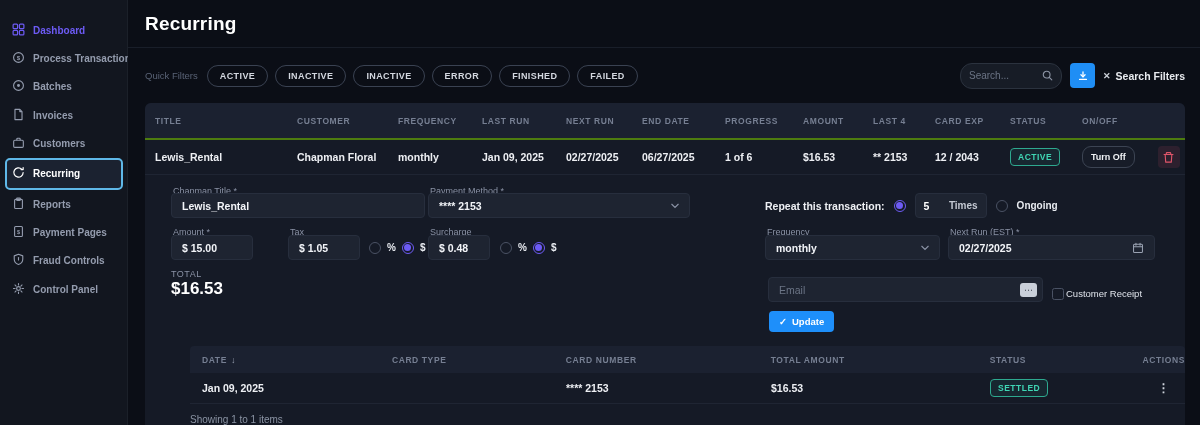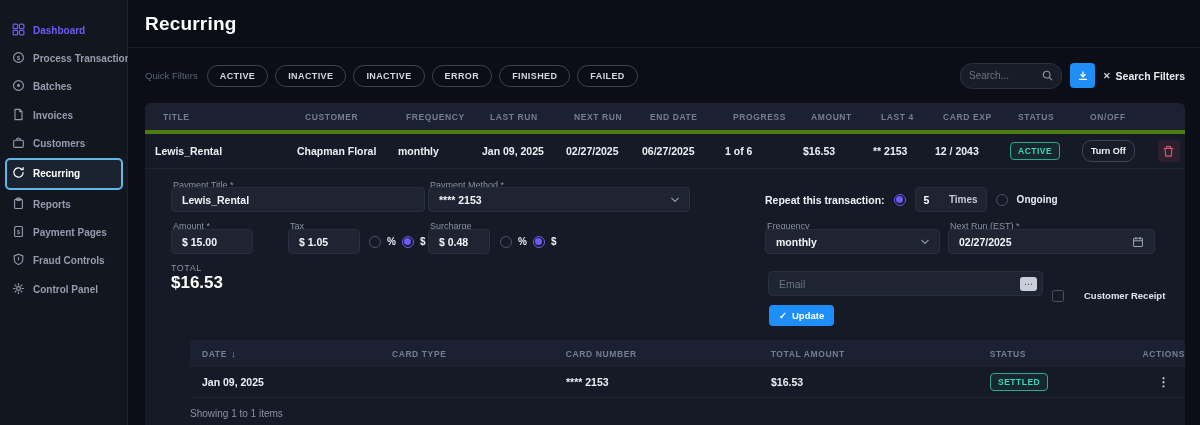--- a/index.html
+++ b/index.html
@@ -38,22 +38,22 @@
     align-items:center; justify-content:center; color:#fff; cursor:pointer; }
   .dl-btn svg { width:12px; height:12px; }
   .clear-btn { display:flex; align-items:center; gap:5px; color:#e8eaee; font-size:10.5px;
     font-weight:600; cursor:pointer; white-space:nowrap; }
   .clear-btn .x { font-size:9px; color:#cdd2da; }
 
   
   .panel { position:absolute; left:17px; top:103px; width:1040px; height:322px;
     background:#151a26; border-radius:6px 6px 0 0; }
 
-  .rt-head { display:flex; align-items:center; height:31px; background:#1b2130;
-    border-radius:6px 6px 0 0; padding-left:18px; border-bottom:4px solid #4d7c0f; }
+  .rt-head { display:flex; align-items:center; height:37px; background:#1b2130;
+    border-radius:6px 6px 0 0; padding-left:10px; border-bottom:2px solid #4d7c0f; }
   .rt-head .c { font-size:8.5px; font-weight:bold; color:#767f92; letter-spacing:.6px; white-space:nowrap; }
   .rt-row { display:flex; align-items:center; height:35px; padding-left:10px; border-bottom:1px solid #1f2533; }
   .rt-row .c { font-size:10.5px; font-weight:bold; color:#edeff3; white-space:nowrap; }
   .w0{width:142px}.w1{width:101px}.w2{width:84px}.w3{width:84px}.w4{width:76px}.w5{width:83px}
   .w6{width:78px}.w7{width:70px}.w8{width:62px}.w9{width:75px}.w10{width:72px}.w11{width:70px}
   .wx{flex:1; display:flex; justify-content:center;}
 
   .badge { display:inline-block; border:1px solid #2ea98f; color:#3fd6b4;
     background:rgba(63,214,180,.07); font-size:8.5px; font-weight:bold; letter-spacing:.5px;
     padding:3px 7px; border-radius:4px; }
@@ -84,21 +84,21 @@
   .times-box { width:72px; height:25px; background:#1e2431; border:1px solid #272e3d; border-radius:4px;
     display:flex; align-items:center; justify-content:space-between; padding:0 8px; }
   .times-box .tv { font-size:10.5px; font-weight:bold; color:#fff; }
   .times-box .ts { font-size:10px; font-weight:bold; color:#c3c8d2; }
   .rgroup { position:absolute; height:25px; display:flex; align-items:center; gap:6px; }
   .total-label { position:absolute; left:26px; top:94px; font-size:9px; color:#8a92a5; letter-spacing:.5px; }
   .total-value { position:absolute; left:26px; top:104px; font-size:17px; font-weight:bold; color:#fff; }
   .email-wrap { left:623px; top:102px; width:275px; }
   .dots-btn { position:absolute; right:5px; top:5px; width:17px; height:14px; background:#c9cfd9;
     border:none; border-radius:3px; color:#2a303c; font-size:9px; line-height:13px; cursor:pointer; }
-  .cb-row { position:absolute; left:907px; top:114px; height:25px; display:flex; align-items:center; gap:20px;font-weight:bold; }
+  .cb-row { position:absolute; left:907px; top:106px; height:25px; display:flex; align-items:center; gap:2px; }
   .checkbox { width:12px; height:12px; border:1.5px solid #4a5264; border-radius:2.5px; cursor:pointer; }
   .cb-label { font-size:9.5px; color:#dfe3ea; white-space:nowrap; }
   .update-btn { position:absolute; left:624px; top:136px; height:21px; background:#1e8ffa; border:none;
     border-radius:4px; color:#fff; font-size:9.5px; font-weight:bold; display:flex; align-items:center;
     gap:5px; padding:0 10px; cursor:pointer; font-family:inherit; }
 
   
   .htable { margin-left:45px; width:995px; }
   .ht-head { display:flex; align-items:center; height:27px; background:#1b2130; padding-left:12px;
     border-radius:4px 4px 0 0; }
@@ -261,21 +261,21 @@
               <svg viewBox="0 0 14 14" fill="none" stroke="currentColor" stroke-width="1.2" stroke-linecap="round" stroke-linejoin="round">
                 <path d="M2.2 3.8h9.6"></path>
                 <path d="M4.6 3.8V2.6c0-.4.3-.8.8-.8h3.2c.5 0 .8.4.8.8v1.2"></path>
                 <path d="M3.4 3.8l.6 8.2h6l.6-8.2"></path>
               </svg>
             </span>
           </span>
       </div>
 
       <div class="form">
-        <span class="flabel" style="left:28px;top:11px">Payment Title *</span>
+        <span class="flabel" style="left:28px;top:11px">Chapman Title *</span>
         <div class="finput" style="left:26px;top:18px;width:254px">
           <input type="text" value="Lewis_Rental" style="">
         </div>
 
         <span class="flabel" style="left:285px;top:11px">Payment Method *</span>
         <div class="fselect" style="left:283px;top:18px;width:262px">
           <span class="val">**** 2153</span>
           <svg viewBox="0 0 10 7" fill="none" stroke="currentColor" stroke-width="1.4" stroke-linecap="round">
               <path d="M1 1.3l4 4 4-4"></path>
             </svg>

